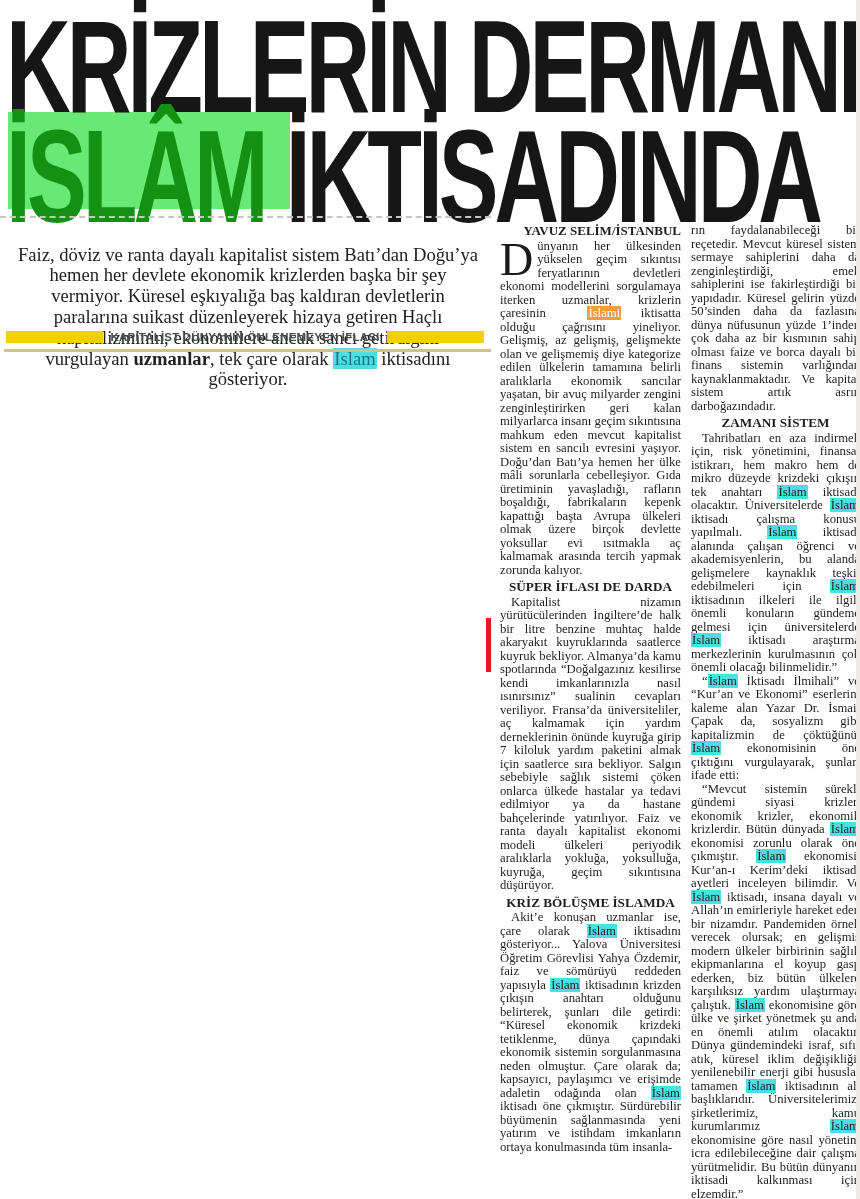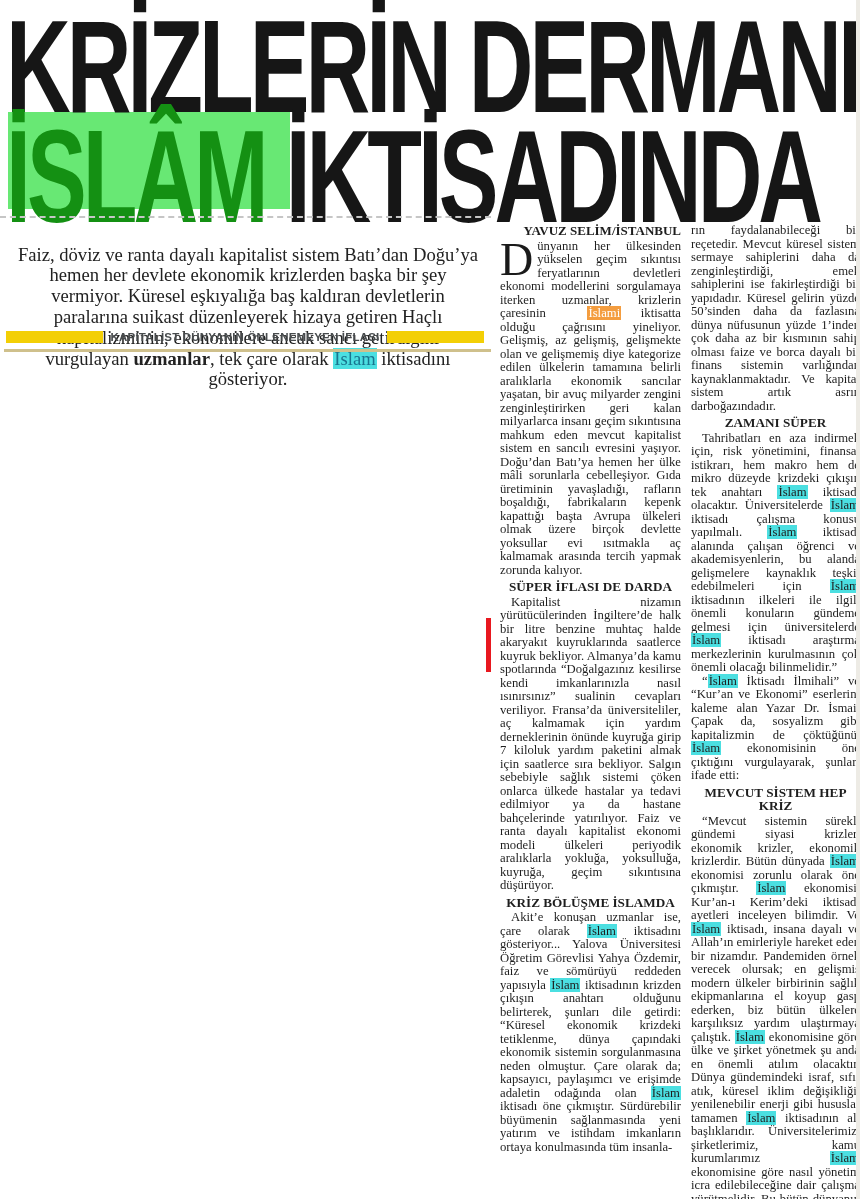--- a/index.html
+++ b/index.html
@@ -79,21 +79,20 @@
   <div class="col col1">
       <p class="byline">YAVUZ SELİM/İSTANBUL</p>
       <p class="para has-drop"><span class="dropcap">D</span><span>ünyanın her ülkesinden yükselen geçim sıkıntısı feryatlarının devletleri ekonomi modellerini sorgulamaya iterken uzmanlar, krizlerin çaresinin </span><span class="hl-orange">İslami</span><span> iktisatta olduğu çağrısını yineliyor. Gelişmiş, az gelişmiş, gelişmekte olan ve gelişmemiş diye kategorize edilen ülkelerin tamamına belirli aralıklarla ekonomik sancılar yaşatan, bir avuç milyarder zengini zenginleştirirken geri kalan milyarlarca insanı geçim sıkıntısına mahkum eden mevcut kapitalist sistem en sancılı evresini yaşıyor. Doğu’dan Batı’ya hemen her ülke mâli sorunlarla cebelleşiyor. Gıda üretiminin yavaşladığı, rafların boşaldığı, fabrikaların kepenk kapattığı başta Avrupa ülkeleri olmak üzere birçok devlette yoksullar evi ısıtmakla aç kalmamak arasında tercih yapmak zorunda kalıyor.</span></p>
       <h3 class="subhead">SÜPER İFLASI DE DARDA</h3>
       <p class="para"><span>Kapitalist nizamın yürütücülerinden İngiltere’de halk bir litre benzine muhtaç halde akaryakıt kuyruklarında saatlerce kuyruk bekliyor. Almanya’da kamu spotlarında “Doğalgazınız kesilirse kendi imkanlarınızla nasıl ısınırsınız” sualinin cevapları veriliyor. Fransa’da üniversiteliler, aç kalmamak için yardım derneklerinin önünde kuyruğa girip 7 kiloluk yardım paketini almak için saatlerce sıra bekliyor. Salgın sebebiyle sağlık sistemi çöken onlarca ülkede hastalar ya tedavi edilmiyor ya da hastane bahçelerinde yatırılıyor. Faiz ve ranta dayalı kapitalist ekonomi modeli ülkeleri periyodik aralıklarla yokluğa, yoksulluğa, kuyruğa, geçim sıkıntısına düşürüyor.</span></p>
       <h3 class="subhead">KRİZ BÖLÜŞME İSLAMDA</h3>
       <p class="para"><span>Akit’e konuşan uzmanlar ise, çare olarak </span><span class="hl-cyan">İslam</span><span> iktisadını gösteriyor... Yalova Üniversitesi Öğretim Görevlisi Yahya Özdemir, faiz ve sömürüyü reddeden yapısıyla </span><span class="hl-cyan">İslam</span><span> iktisadının krizden çıkışın anahtarı olduğunu belirterek, şunları dile getirdi: “Küresel ekonomik krizdeki tetiklenme, dünya çapındaki ekonomik sistemin sorgulanmasına neden olmuştur. Çare olarak da; kapsayıcı, paylaşımcı ve erişimde adaletin odağında olan </span><span class="hl-cyan">İslam</span><span> iktisadı öne çıkmıştır. Sürdürebilir büyümenin sağlanmasında yeni yatırım ve istihdam imkanların ortaya konulmasında tüm insanla-</span></p>
     </div>
   <div class="col col2">
       <p class="para flush"><span>rın faydalanabileceği bir reçetedir. Mevcut küresel sistem sermaye sahiplerini daha da zenginleştirdiği, emek sahiplerini ise fakirleştirdiği bir yapıdadır. Küresel gelirin yüzde 50’sinden daha da fazlasına dünya nüfusunun yüzde 1’inden çok daha az bir kısmının sahip olması faize ve borca dayalı bir finans sistemin varlığından kaynaklanmaktadır. Ve kapital sistem artık asrın darboğazındadır.</span></p>
-      <h3 class="subhead">ZAMANI SÜPER</h3>
+      <h3 class="subhead">ZAMANI SİSTEM</h3>
       <p class="para"><span>Tahribatları en aza indirmek için, risk yönetimini, finansal istikrarı, hem makro hem de mikro düzeyde krizdeki çıkışın tek anahtarı </span><span class="hl-cyan">İslam</span><span> iktisadı olacaktır. Üniversitelerde </span><span class="hl-cyan">İslam</span><span> iktisadı çalışma konusu yapılmalı. </span><span class="hl-cyan">İslam</span><span> iktisadı alanında çalışan öğrenci ve akademisyenlerin, bu alanda gelişmelere kaynaklık teşkil edebilmeleri için </span><span class="hl-cyan">İslam</span><span> iktisadının ilkeleri ile ilgili önemli konuların gündeme gelmesi için üniversitelerde </span><span class="hl-cyan">İslam</span><span> iktisadı araştırma merkezlerinin kurulmasının çok önemli olacağı bilinmelidir.”</span></p>
       <p class="para"><span>“</span><span class="hl-cyan">İslam</span><span> İktisadı İlmihali” ve “Kur’an ve Ekonomi” eserlerini kaleme alan Yazar Dr. İsmail Çapak da, sosyalizm gibi kapitalizmin de çöktüğünü, </span><span class="hl-cyan">İslam</span><span> ekonomisinin öne çıktığını vurgulayarak, şunları ifade etti:</span></p>
-      <h3 class="subhead">MEVCUT SİSTEM HEP KRİZ</h3>
       <p class="para"><span>“Mevcut sistemin sürekli gündemi siyasi krizler, ekonomik krizler, ekonomik krizlerdir. Bütün dünyada </span><span class="hl-cyan">İslam</span><span> ekonomisi zorunlu olarak öne çıkmıştır. </span><span class="hl-cyan">İslam</span><span> ekonomisi, Kur’an-ı Kerim’deki iktisadi ayetleri inceleyen bilimdir. Ve </span><span class="hl-cyan">İslam</span><span> iktisadı, insana dayalı ve Allah’ın emirleriyle hareket eden bir nizamdır. Pandemiden örnek verecek olursak; en gelişmiş modern ülkeler birbirinin sağlık ekipmanlarına el koyup gasp ederken, biz bütün ülkelere karşılıksız yardım ulaştırmaya çalıştık. </span><span class="hl-cyan">İslam</span><span> ekonomisine göre ülke ve şirket yönetmek şu anda en önemli atılım olacaktır. Dünya gündemindeki israf, sıfır atık, küresel iklim değişikliği, yenilenebilir enerji gibi hususlar tamamen </span><span class="hl-cyan">İslam</span><span> iktisadının alt başlıklarıdır. Üniversitelerimiz, şirketlerimiz, kamu kurumlarımız </span><span class="hl-cyan">İslam</span><span> ekonomisine göre nasıl yönetim icra edilebileceğine dair çalışma yürütmelidir. Bu bütün dünyanın iktisadi kalkınması için elzemdir.”</span></p>
     </div>
 
   <div class="edge-strip"></div>
 </div>
 
 </body></html>

